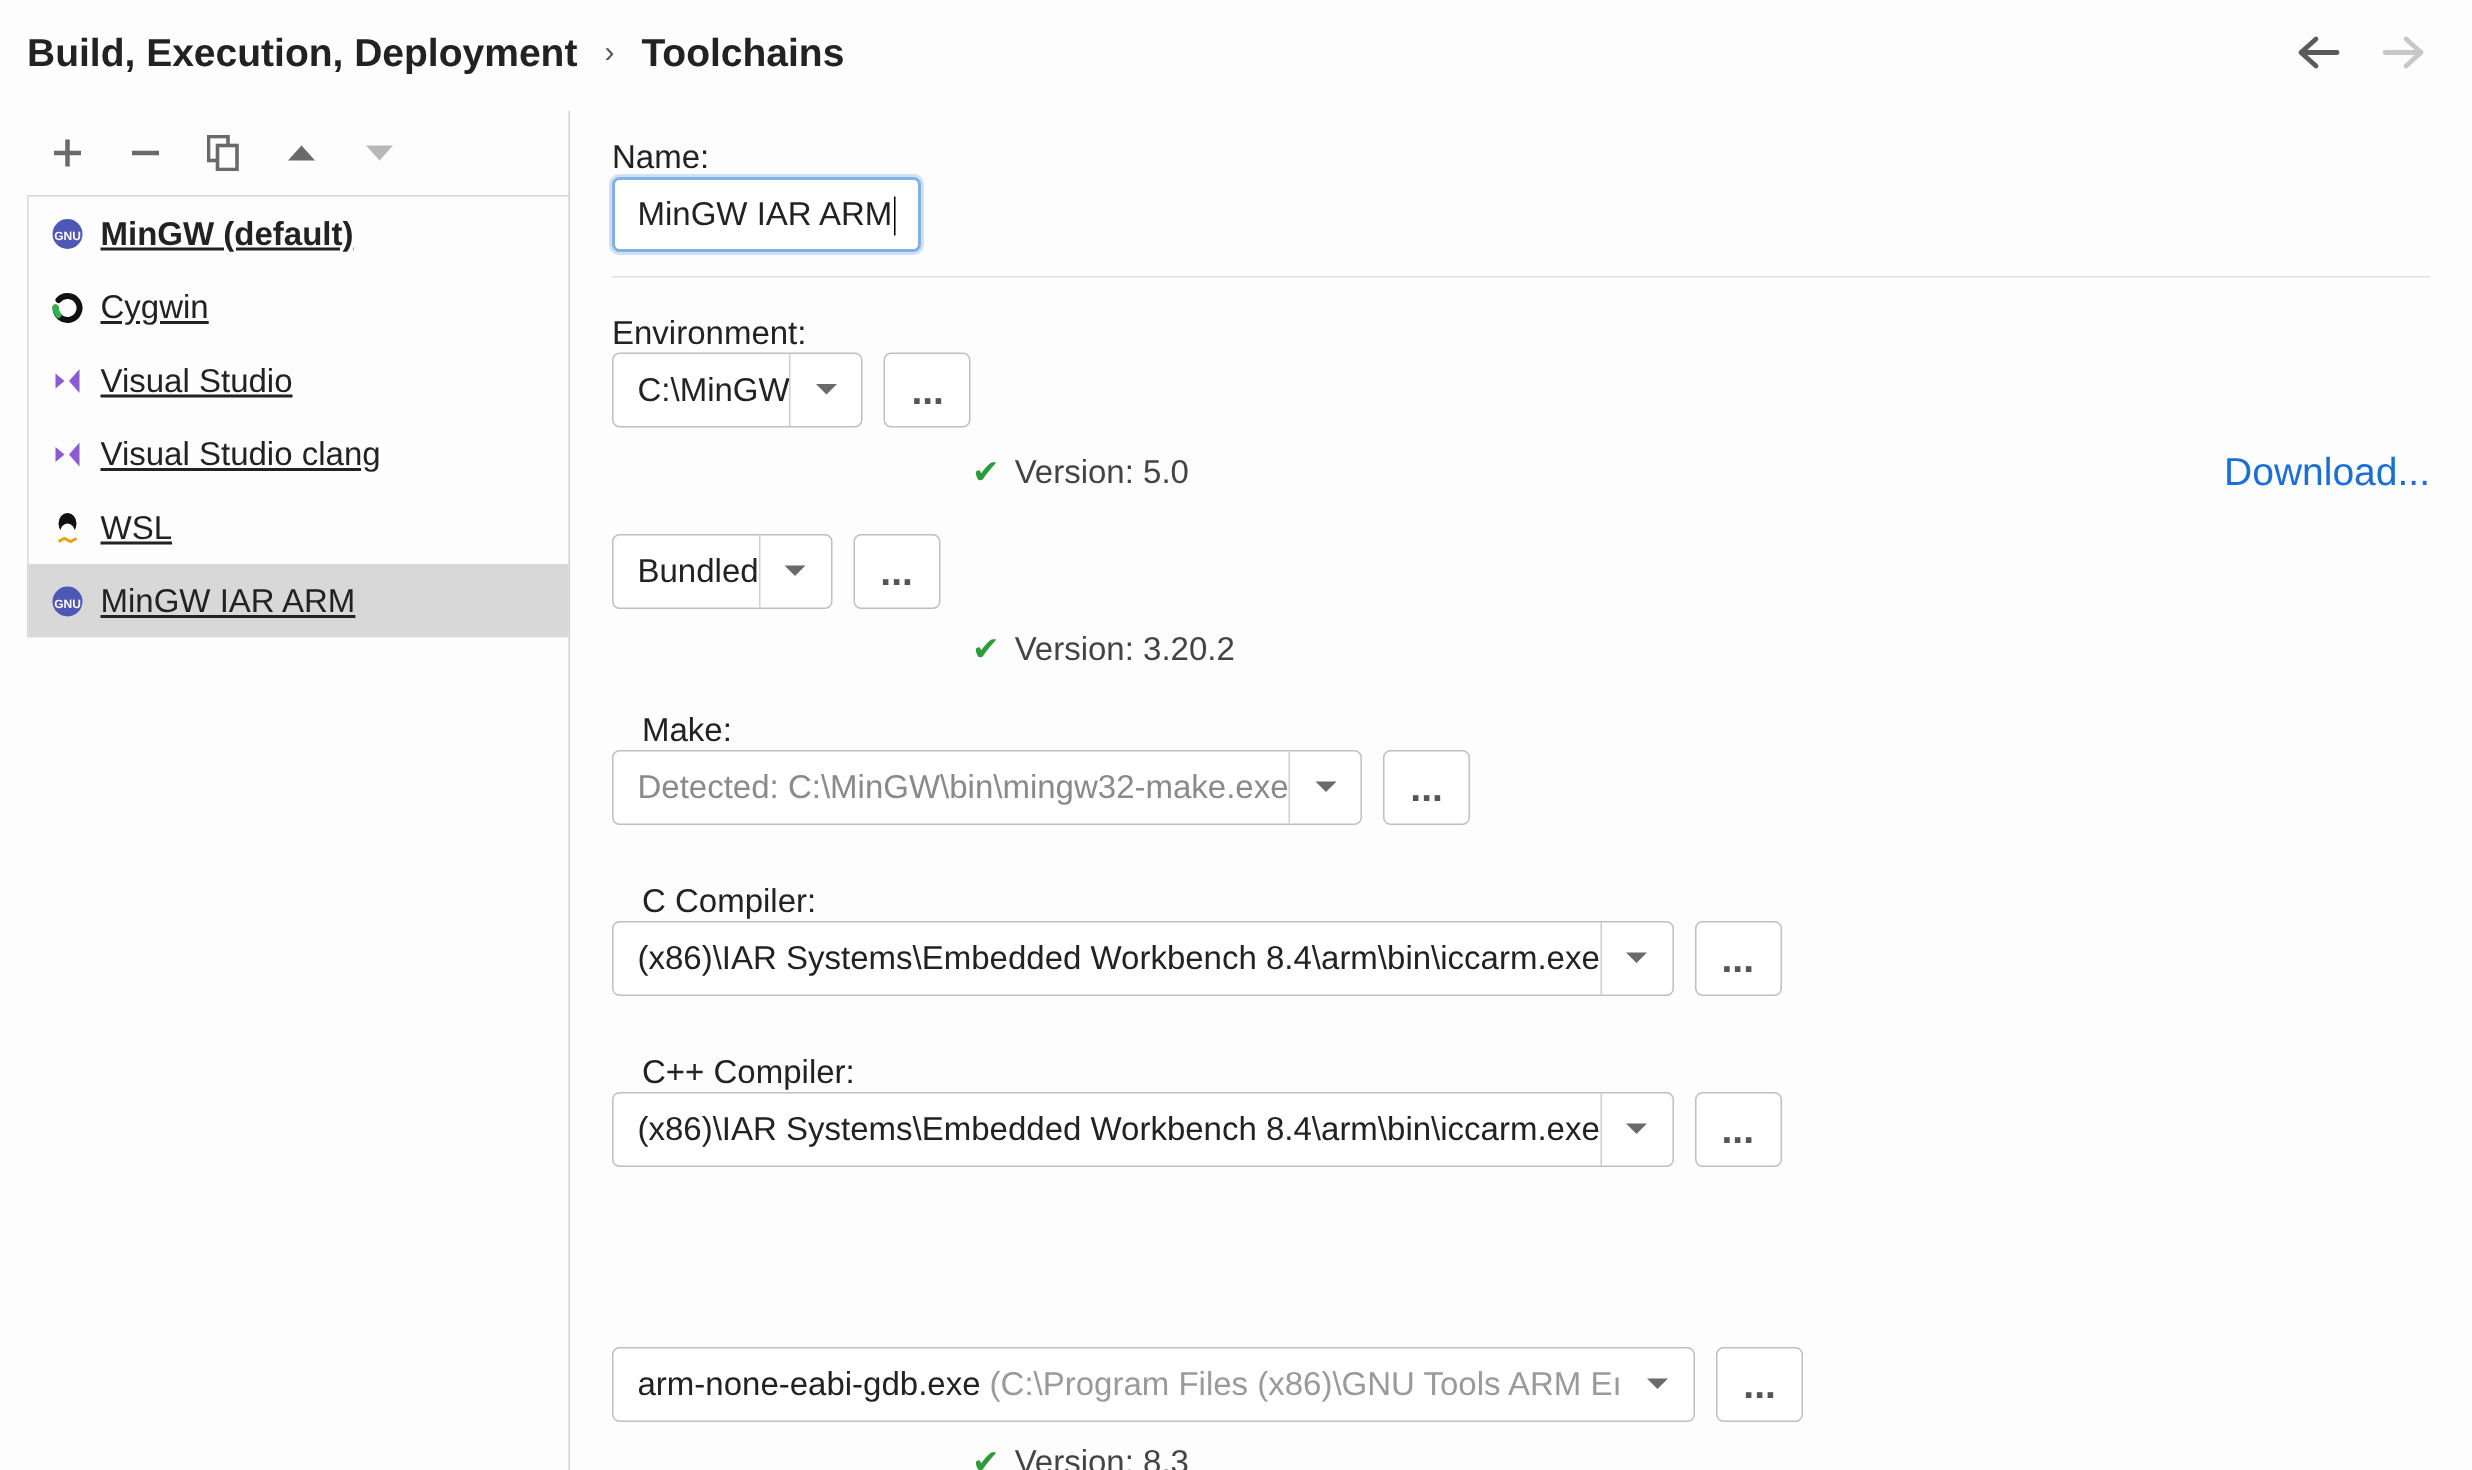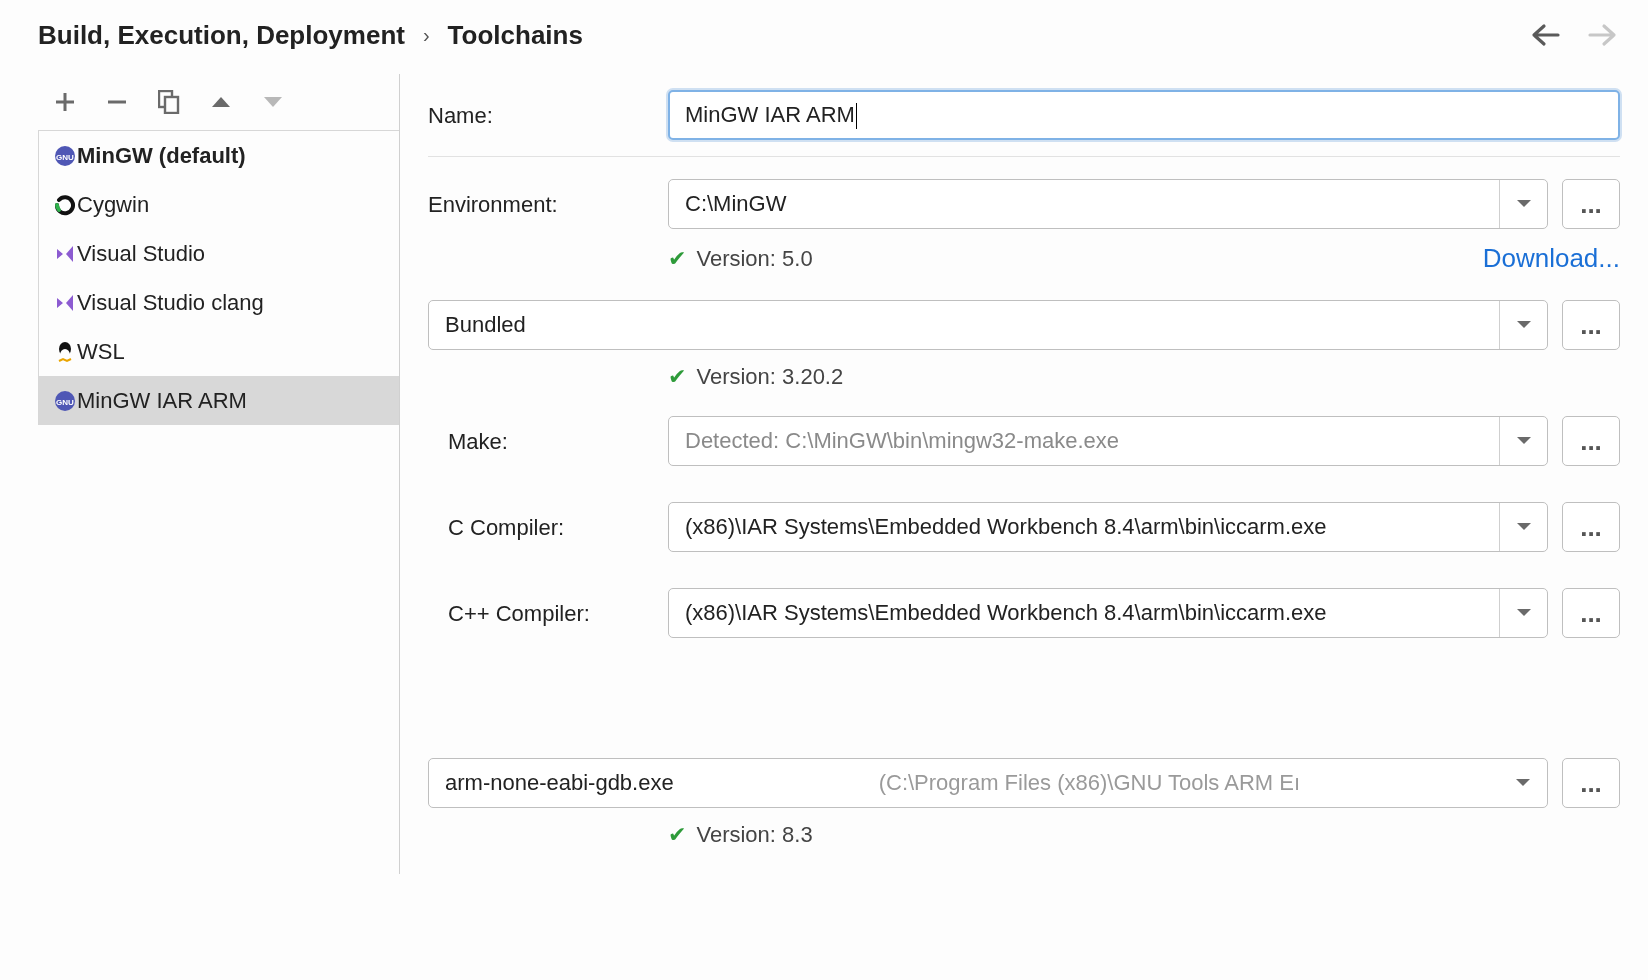--- a/index.html
+++ b/index.html
@@ -5,21 +5,21 @@
   * { box-sizing: border-box; }
   html, body {
     margin: 0; padding: 0;
     width: 1648px; height: 980px;
     font-family: "Segoe UI", Arial, sans-serif;
     background: #fdfdfd;
     color: #222;
   }
   .root {
     width: 1648px; height: 787px;
-    display: flex; flex-direction: column; padding-left: 20px;
+    display: flex; flex-direction: column;
   }
   
   .header {
     display: flex; align-items: center; justify-content: space-between;
     padding: 18px 28px 22px 18px;
   }
   .breadcrumb {
     display: flex; align-items: center; gap: 18px;
     font-size: 26px; font-weight: 700;
   }
@@ -52,38 +52,40 @@
 
   .list {
     border: 1px solid #d7d7d7;
     border-right: none;
     border-bottom: none;
     border-top: 1px solid #d7d7d7;
     border-left: 1px solid #d7d7d7;
     display: flex; flex-direction: column;
   }
   .list-item {
-    display: flex; align-items: center; 
+    display: flex; align-items: center; gap: 10px;
     height: 49px;
     padding: 0 14px;
     font-size: 22px;
     cursor: default;
+    text-decoration: underline;
   }
   .list-item.selected { background: #d8d8d8; }
   .list-item.default { font-weight: 700; }
   .li-icon { width: 24px; height: 24px; display:flex;align-items:center;justify-content:center; }
 
   
   .right {
     flex: 1 1 auto;
     padding: 16px 28px 0 28px;
   }
   .form-row {
-    display: flex; align-items: center;
+    display: flex; align-items: flex-start;
     margin-bottom: 10px;
+    flex-direction: column;
   }
   .form-row.gap-above { margin-top: 36px; }
   .form-row.big-gap-above { margin-top: 120px; }
   .label {
     width: 240px;
     font-size: 22px;
     color: #222;
     padding-top: 2px;
   }
   .label.indent { padding-left: 20px; }

